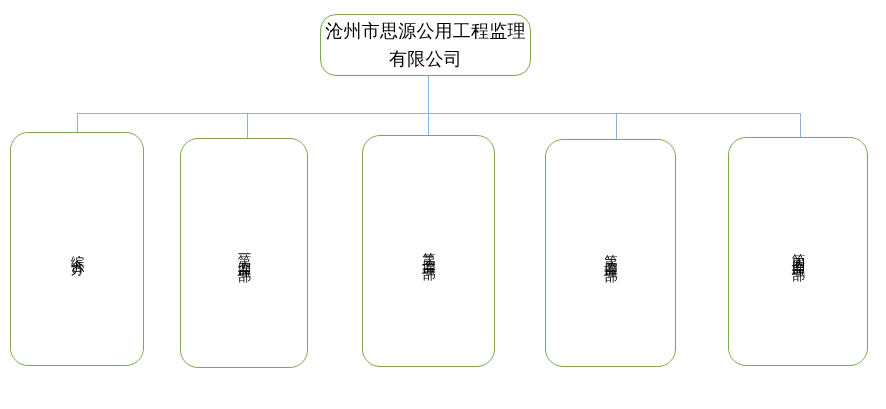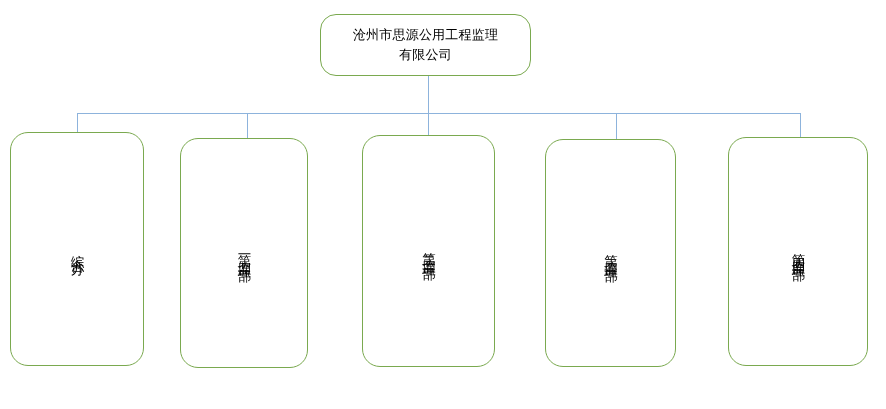--- a/index.html
+++ b/index.html
@@ -29,21 +29,21 @@
     border-radius: 18px;
     display: flex;
     align-items: center;
     justify-content: center;
   }
   .node-root {
     border-radius: 16px;
   }
   .node-label {
     color: #000000;
-    font-size: 13px;
+    font-size: 18px;
     line-height: 1.55;
     text-align: center;
     white-space: pre-line;
     letter-spacing: 0.2px;
   }
   .node-label-vertical {
     writing-mode: vertical-rl;
     text-orientation: upright;
     font-size: 13.5px;
     line-height: 1.62;

